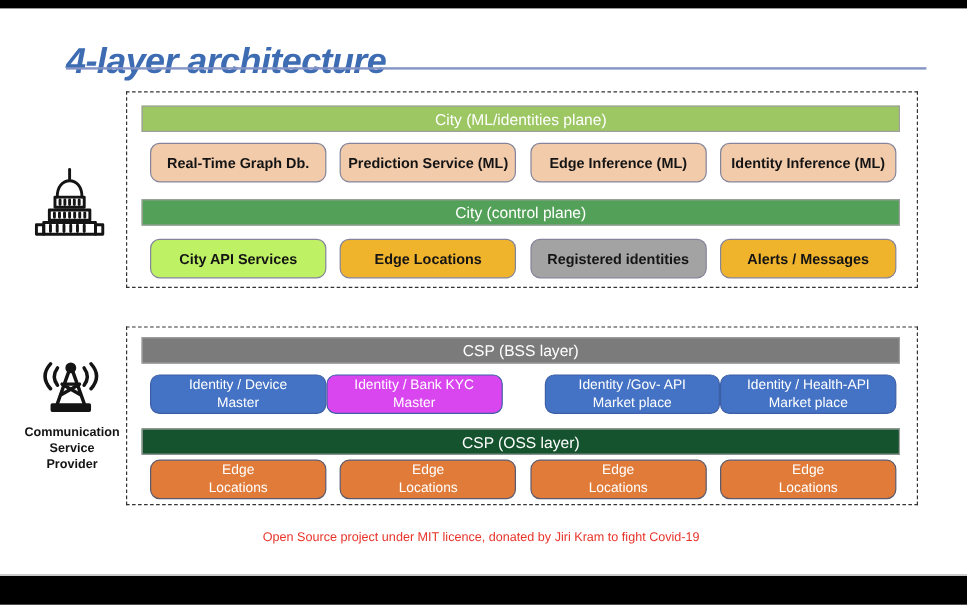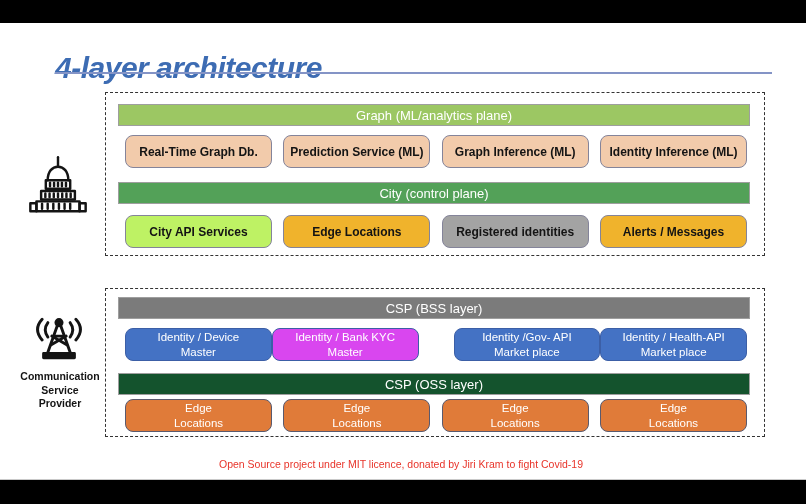--- a/index.html
+++ b/index.html
@@ -2,21 +2,21 @@
 <html><head>
 <meta charset="utf-8">
 <style>
   html,body{margin:0;padding:0;background:#222;}
   .screen{position:relative;width:806px;height:504px;background:#ffffff;overflow:hidden;
           font-family:"Liberation Sans", sans-serif;}
   .letterbox{position:absolute;left:0;width:806px;background:#000;}
   .letterbox.top{top:0;height:23px;border-bottom:1px solid #c9c9c9;}
   .letterbox.bottom{top:479px;height:25px;border-top:1px solid #c9c9c9;}
 
-  .slide{position:absolute;left:0;top:23px;width:806px;height:456px;background:#fff;}
+  .slide{position:absolute;left:0;top:7px;width:806px;height:456px;background:#fff;}
 
   .title{position:absolute;left:55px;top:8px;font-size:30px;font-weight:800;font-style:italic;
          letter-spacing:-0.5px;}
   .title-rule{position:absolute;left:55px;top:49px;width:717px;height:2px;}
 
   .group{position:absolute;left:105px;width:660px;border:1.6px dashed #333;box-sizing:border-box;}
   .group1{top:69px;height:164px;}
   .group2{top:265px;height:149px;}
 
   .layer-bar{position:absolute;left:12px;width:632px;height:22px;border:1px solid #9e9e9e;
@@ -69,25 +69,25 @@
         <rect x="14" y="37.5" width="36" height="9"></rect>
         <path d="M18.5 40 v4 M23 40 v4 M27.5 40 v4 M32 40 v4 M36.5 40 v4 M41 40 v4 M45.5 40 v4"></path>
         <rect x="9" y="48.5" width="46" height="10.5"></rect>
         <path d="M15 51 v5.5 M21 51 v5.5 M27 51 v5.5 M33 51 v5.5 M39 51 v5.5 M45 51 v5.5"></path>
         <rect x="2.5" y="50.5" width="6.5" height="8.5"></rect>
         <rect x="55" y="50.5" width="6.5" height="8.5"></rect>
       </svg>
     </div>
 
     <div class="group group1">
-      <div class="layer-bar g1-bar1" style="background-color: rgb(156, 199, 99);">Graph (ML/analytics plane)</div>
+      <div class="layer-bar g1-bar1" style="background-color: rgb(156, 199, 99);">City (ML/identities plane)</div>
       <div class="row g1-row1">
         <div class="box dark-text" style="background-color: rgb(242, 203, 171);">Real-Time Graph Db.</div>
         <div class="box dark-text" style="background-color: rgb(242, 203, 171);">Prediction Service (ML)</div>
-        <div class="box dark-text" style="background-color: rgb(242, 203, 171);">Graph Inference (ML)</div>
+        <div class="box dark-text" style="background-color: rgb(242, 203, 171);">Edge Inference (ML)</div>
         <div class="box dark-text" style="background-color: rgb(242, 203, 171);">Identity Inference (ML)</div>
       </div>
       <div class="layer-bar g1-bar2" style="background-color: rgb(83, 161, 88);">City (control plane)</div>
       <div class="row g1-row2">
         <div class="box dark-text" style="background-color: #bef264;">City API Services</div>
         <div class="box dark-text" style="background-color: rgb(240, 179, 44);">Edge Locations</div>
         <div class="box dark-text" style="background-color: #a3a3a3;">Registered identities</div>
         <div class="box dark-text" style="background-color: rgb(240, 179, 44);">Alerts / Messages</div>
       </div>
     </div>

